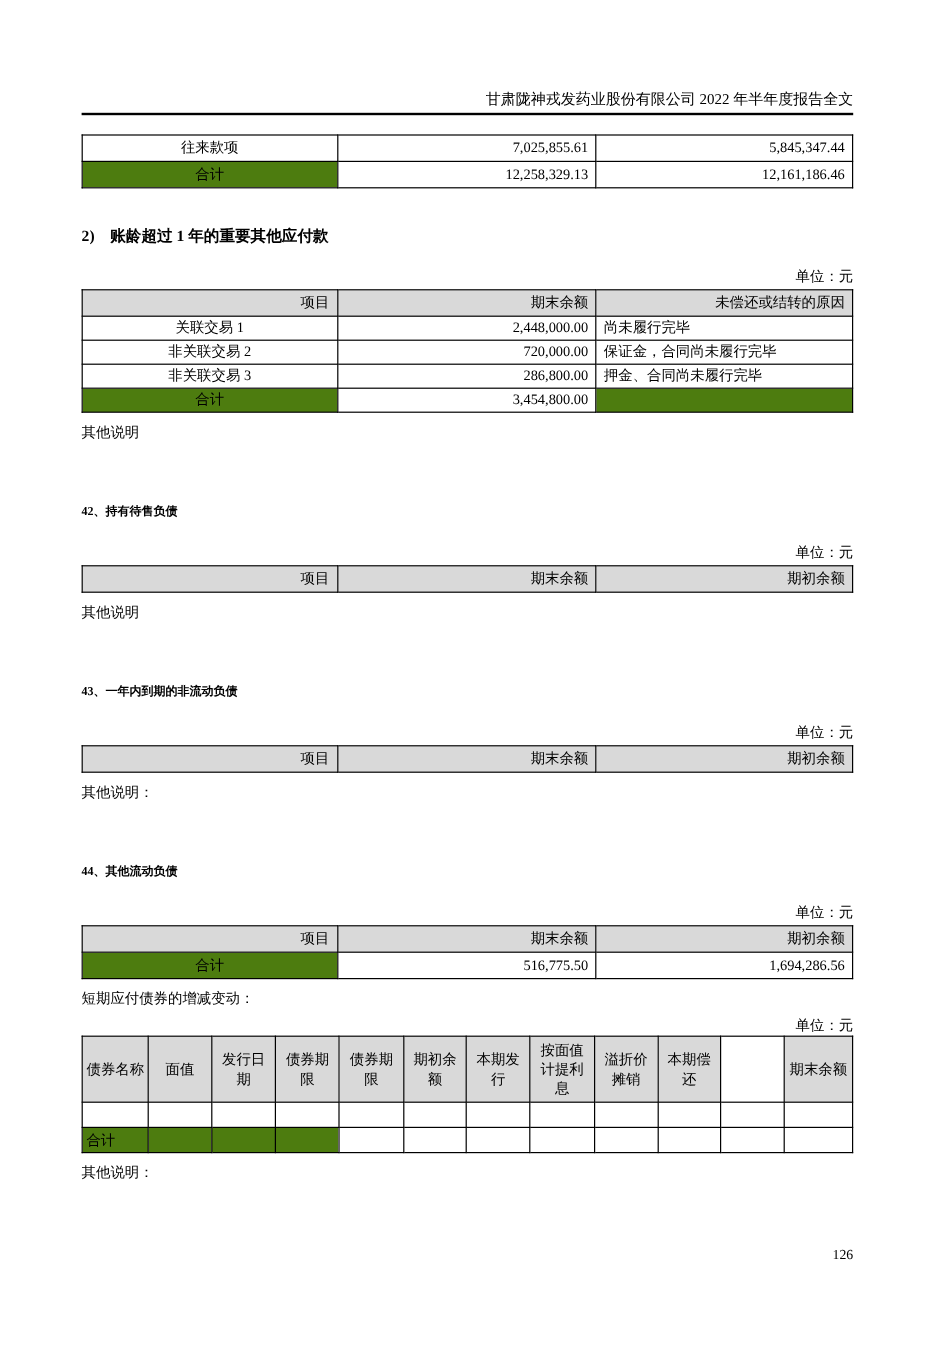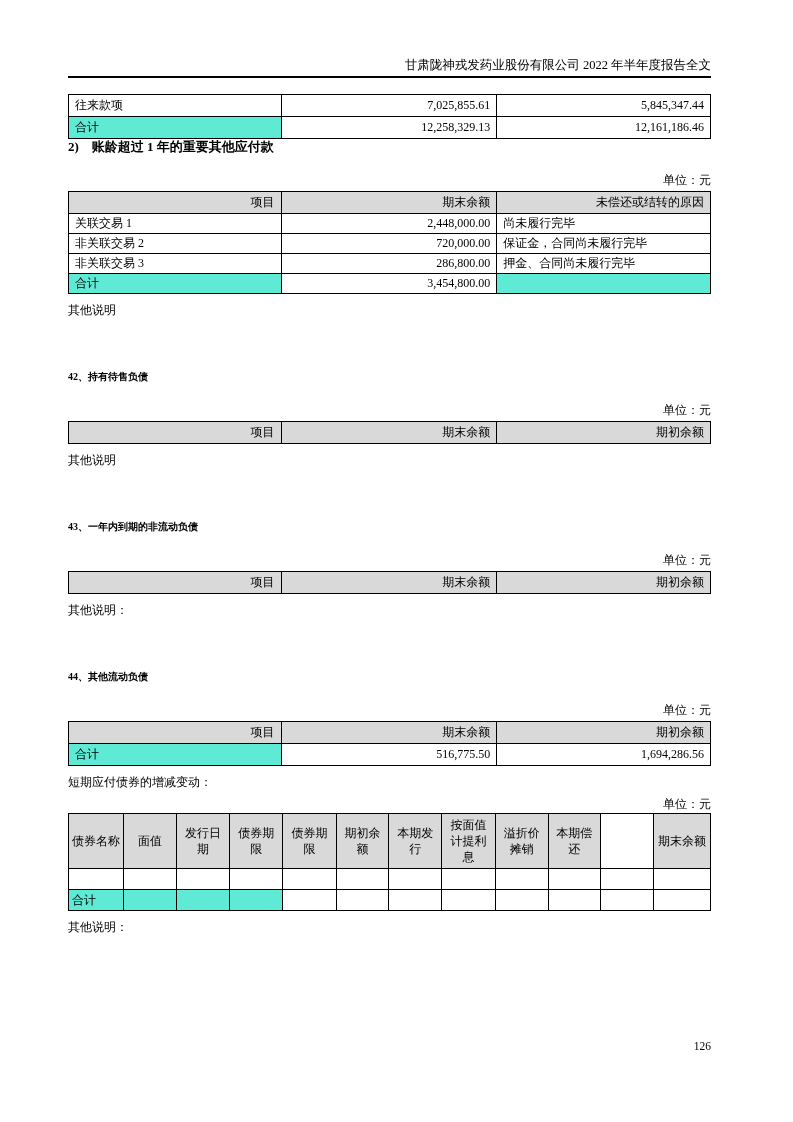--- a/index.html
+++ b/index.html
@@ -7,21 +7,21 @@
     position: relative;
     width: 793px; height: 1122px;
     background: #ffffff;
     font-family: "Liberation Serif", "DejaVu Serif", serif;
     color: #000;
     overflow: hidden;
   }
   .content { margin: 0 82px 0 68px; }
 
   .doc-header {
-    padding-top: 57px;
+    padding-top: 75px;
     padding-bottom: 3px;
     border-bottom: 2px solid #000;
     text-align: right;
     font-size: 12.5px;
     line-height: 16px;
   }
 
   table.tbl {
     border-collapse: collapse;
     width: 100%;
@@ -31,29 +31,29 @@
   table.tbl td {
     border: 1px solid #000;
     padding: 2px 6px;
     height: 16px;
     vertical-align: middle;
     overflow: hidden;
     white-space: nowrap;
   }
   table.tbl tr.slim td { padding: 1px 6px; height: 13px; margin-left: 44px; }
   td.hdr { background:#d9d9d9; text-align:right; }
-  td.shaded { background:#5eead4; }
-  td.item { text-align:left; }
+  td.shaded { background:#4d7c0f; }
+  td.item { text-align:center; }
   td.num  { text-align:right; }
   td.txt  { text-align:left; }
 
   .carryover { margin-top: 16px; }
 
   .sub-heading {
-    margin: 0 0 0;
+    margin: 32px 0 0;
     font-size: 13px; font-weight: bold;
     line-height: 16px; white-space: pre-wrap;
   }
   .section-heading {
     margin: 52px 0 0;
     font-size: 10px; font-weight: bold;
     line-height: 16px;
   }
   .unit {
     margin: 18px 0 4px;

